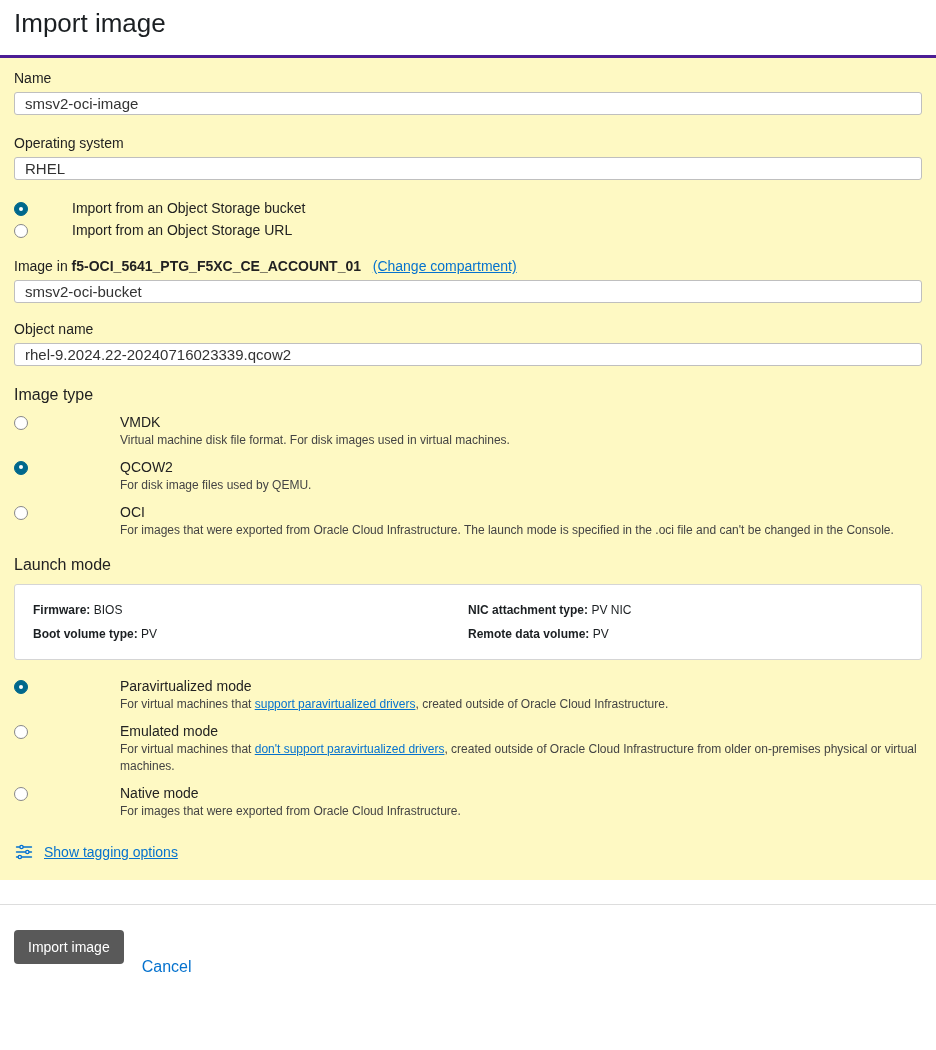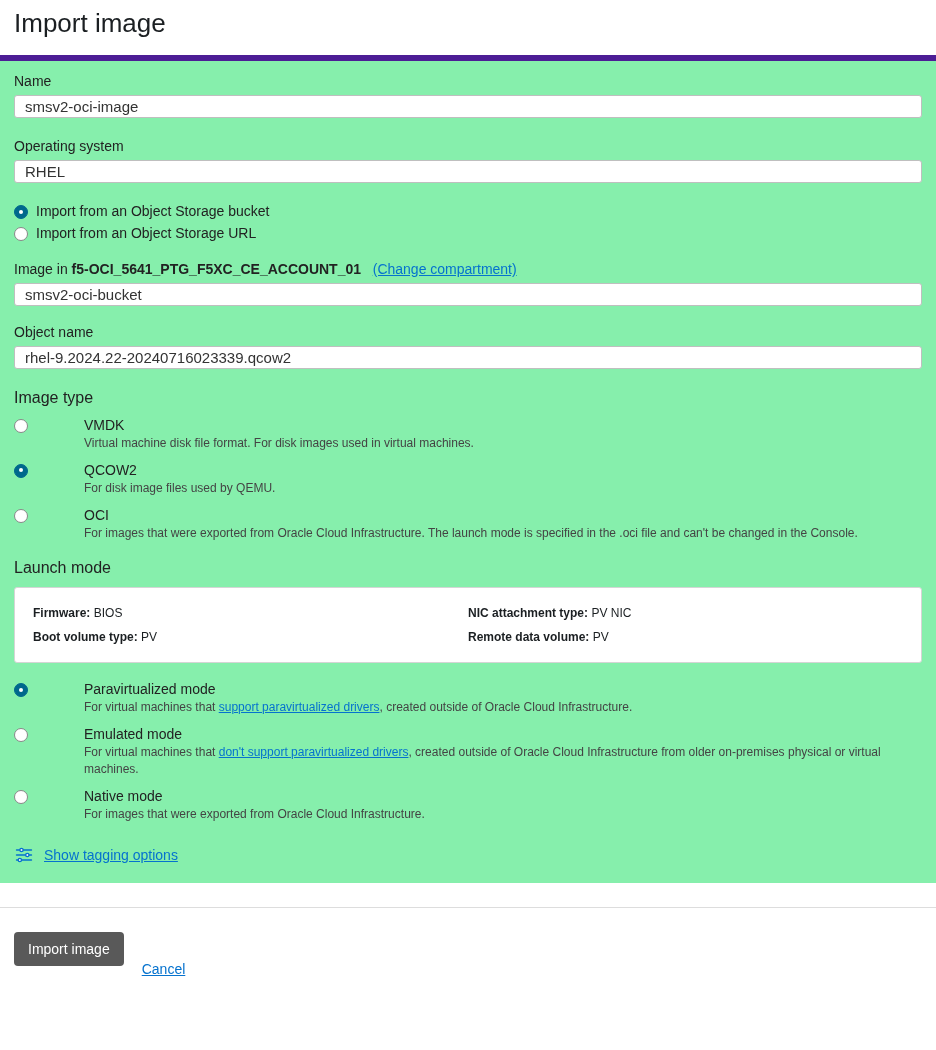--- a/index.html
+++ b/index.html
@@ -16,22 +16,22 @@
   }
   .header {
     padding: 8px 14px 16px 14px;
   }
   .page-title {
     font-size: 26px;
     font-weight: 400;
     margin: 0;
   }
   .form-area {
-    background: #86efac;
-    border-top: 6px solid #4c1d95;
+    background: #fef9c3;
+    border-top: 3px solid #4c1d95;
     padding: 12px 14px 18px 14px;
   }
   .field {
     margin-bottom: 20px;
   }
   .label {
     font-size: 14px;
     margin-bottom: 6px;
     color: #222;
   }
@@ -76,20 +76,21 @@
   .radio.selected::after {
     content: "";
     position: absolute;
     top: 3.5px; left: 3.5px;
     width: 4px; height: 4px;
     background: #fff;
     border-radius: 50%;
   }
   .radio-content {
     flex: 1;
+    margin-left: 36px;
   }
   .radio-label {
     font-size: 14px;
     color: #222;
   }
   .radio-desc {
     font-size: 12px;
     color: #444;
     margin-top: 2px;
     line-height: 1.4;
@@ -153,22 +154,21 @@
     color: #fff;
     border: none;
     border-radius: 4px;
     padding: 9px 14px;
     font-size: 14px;
     cursor: pointer;
     margin-right: 18px;
   }
   .btn-link {
     color: #0572ce;
-    text-decoration: underline;
-    font-size: 14px;
+    font-size: 16px;
     cursor: pointer;
     margin-top: 39px;
   }
 </style>
 </head>
 <body>
 
 <div class="page">
   <div class="header">
     <h1 class="page-title">Import image</h1>

